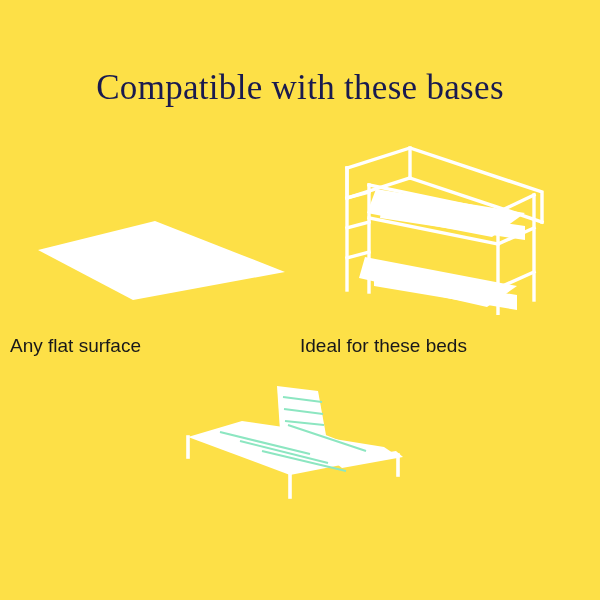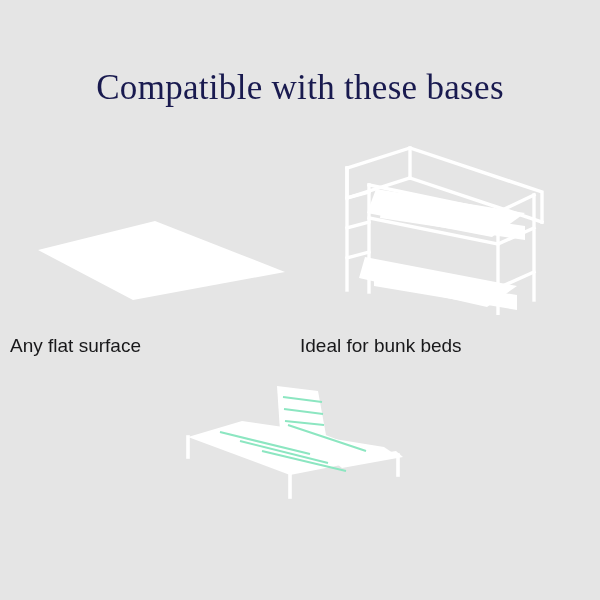--- a/index.html
+++ b/index.html
@@ -10,21 +10,21 @@
     width: 600px;
     height: 600px;
     background: #8ce6c1;
     font-family: "Liberation Sans", sans-serif;
     overflow: hidden;
   }
   .page {
     position: relative;
     width: 600px;
     height: 600px;
-    background: #e5e5e5;
+    background: #fde047;
   }
 
   
   .title {
     position: absolute;
     top: 68px;
     left: 0;
     width: 600px;
     text-align: center;
     font-family: "Liberation Serif", "DejaVu Serif", serif;
@@ -135,16 +135,16 @@
       <g fill="none" stroke="#ffffff" stroke-width="3.6" stroke-linecap="square">
         <polyline points="18,62 18,82"></polyline>
         <polyline points="120,100 120,122"></polyline>
         <polyline points="228,80 228,100"></polyline>
       </g>
     </svg>
   </div>
 
   <div class="caption caption-flat">Any flat surface</div>
 
-  <div class="caption caption-bunk">Ideal for bunk beds</div>
+  <div class="caption caption-bunk">Ideal for these beds</div>
 
 
 </div>
 
 </body></html>

